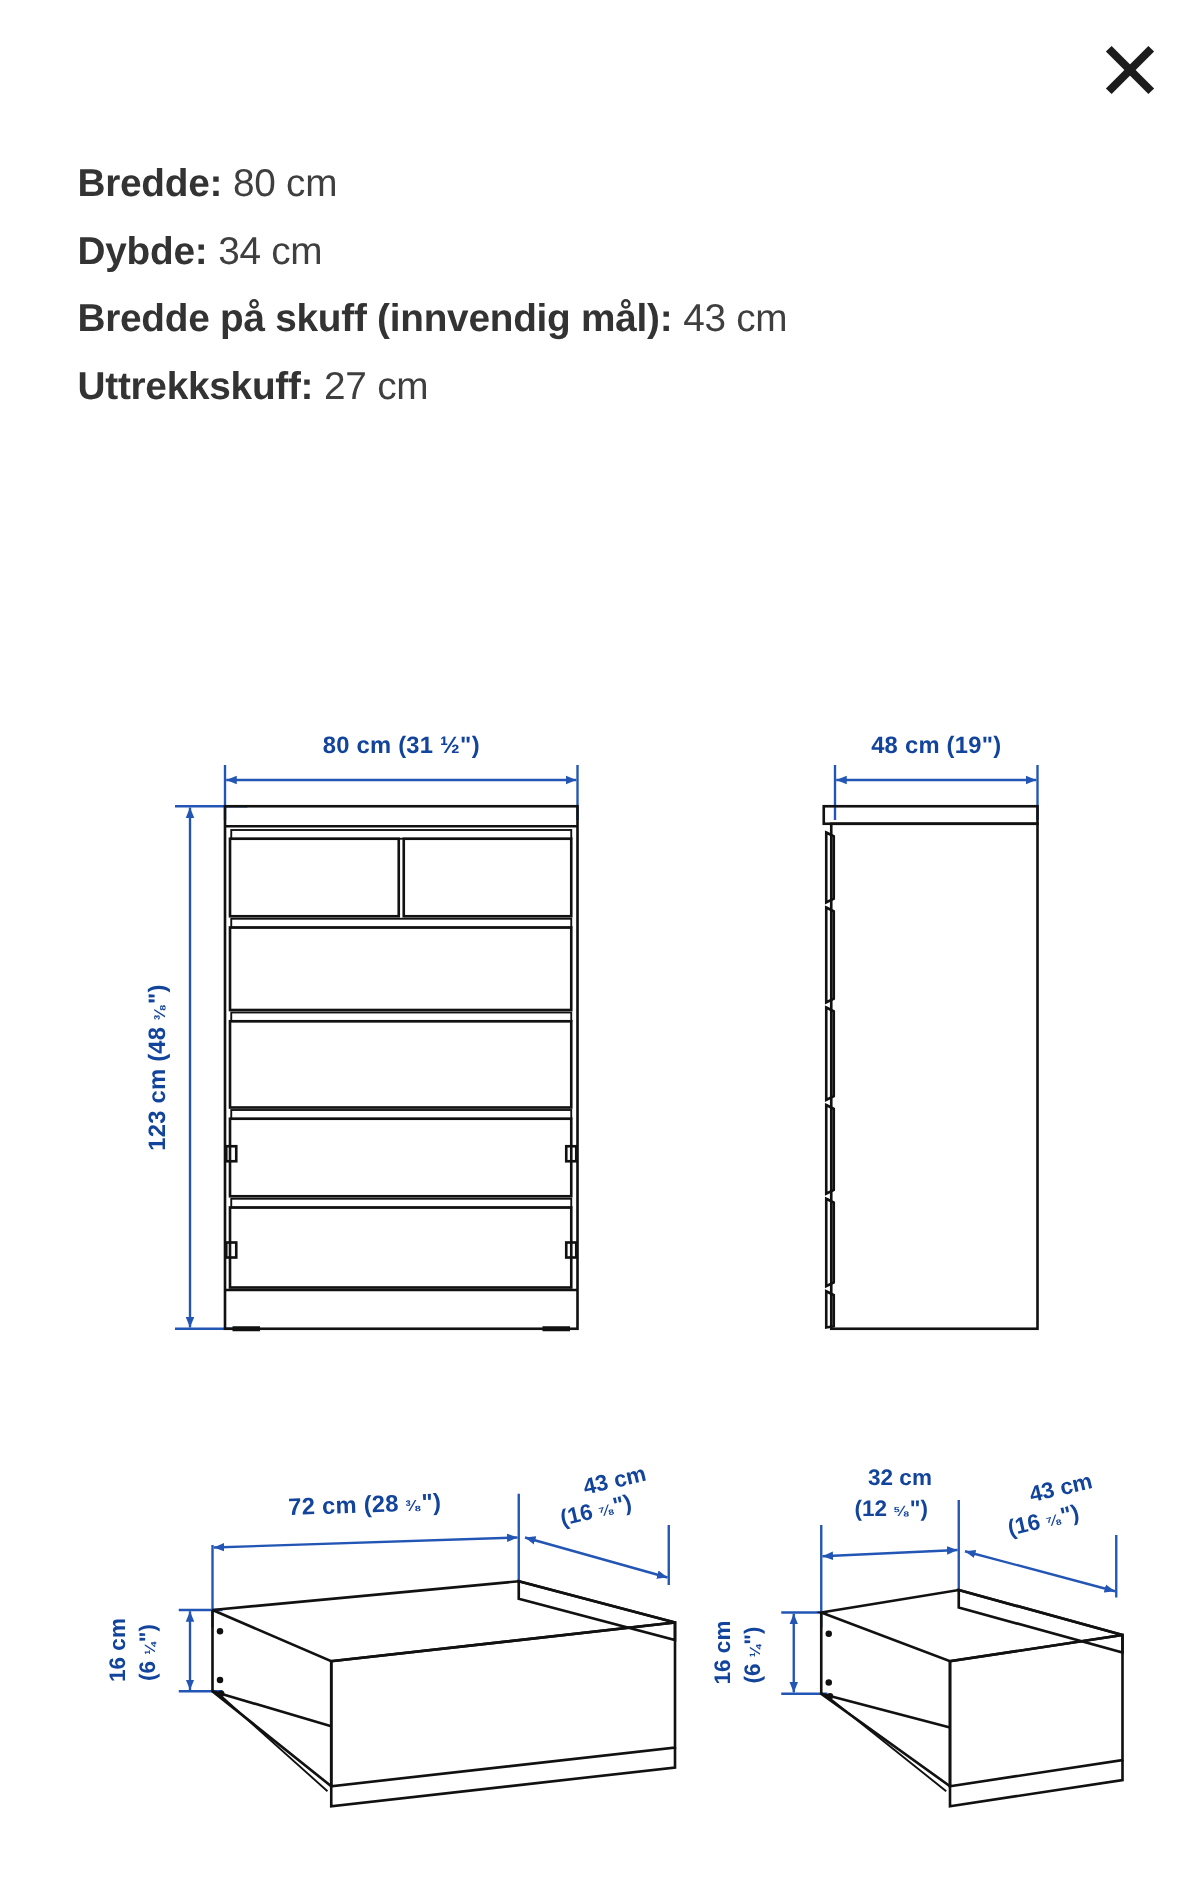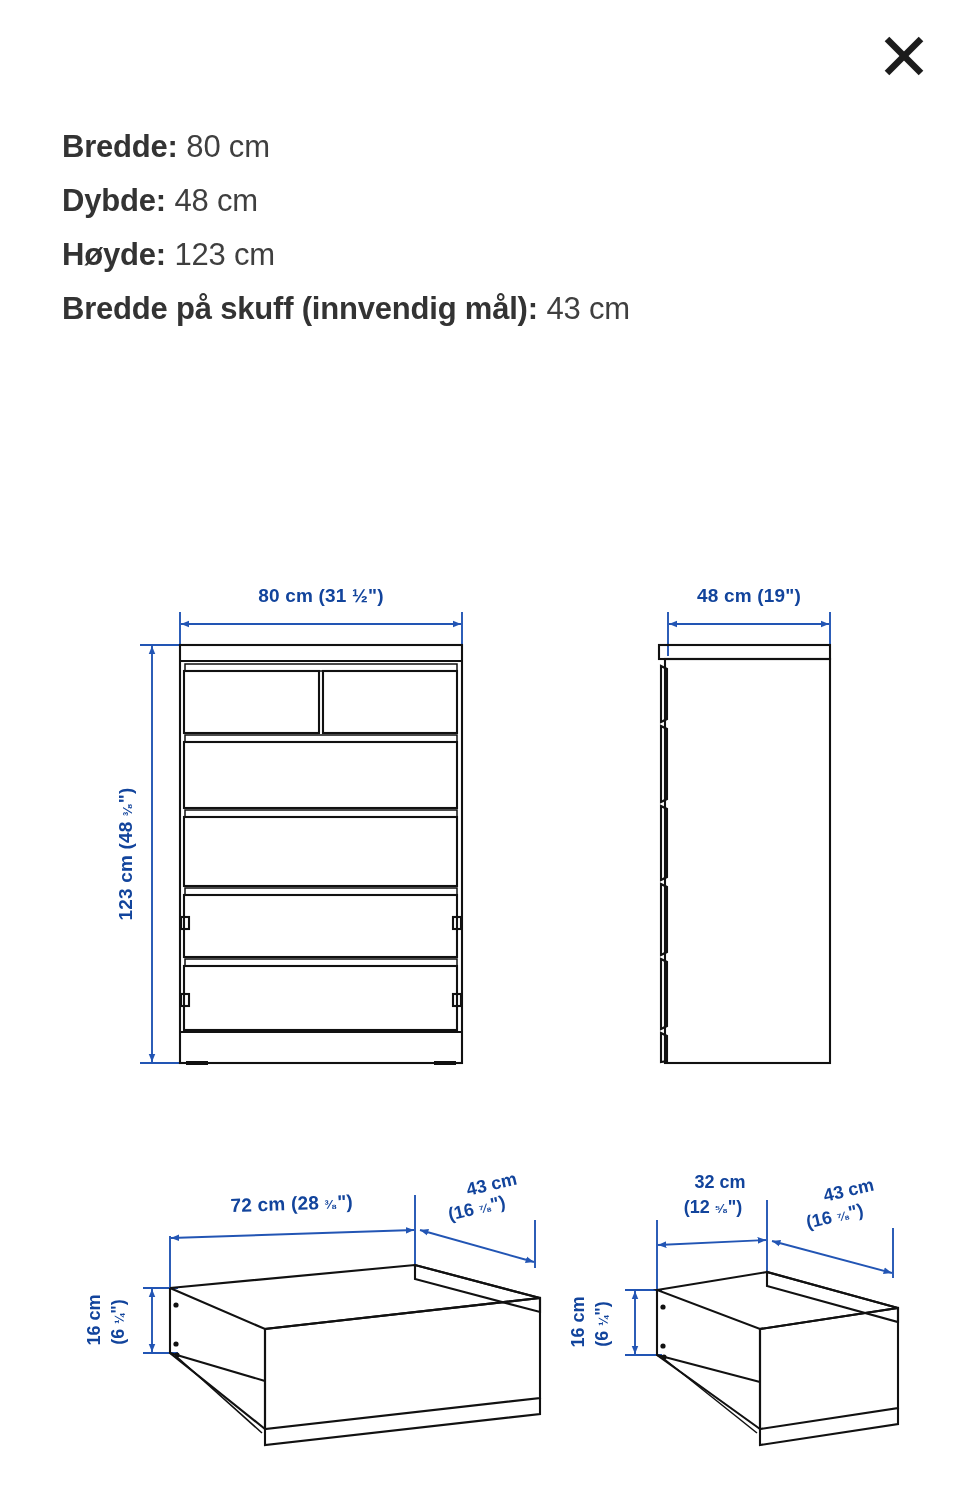--- a/index.html
+++ b/index.html
@@ -92,29 +92,29 @@
     </span>
   </button>
 
   <div id="spec-list">
     <div class="spec-row">
       <span class="spec-label">Bredde:</span>
       <span class="spec-value">80 cm</span>
     </div>
     <div class="spec-row">
       <span class="spec-label">Dybde:</span>
-      <span class="spec-value">48 cm</span>
-    </div>
-    <div class="spec-row">
-      <span class="spec-label">Høyde:</span>
-      <span class="spec-value">123 cm</span>
+      <span class="spec-value">34 cm</span>
     </div>
     <div class="spec-row">
       <span class="spec-label">Bredde på skuff (innvendig mål):</span>
       <span class="spec-value">43 cm</span>
+    </div>
+    <div class="spec-row">
+      <span class="spec-label">Uttrekkskuff:</span>
+      <span class="spec-value">27 cm</span>
     </div>
   </div>
 
   <div id="drawings">
     <svg width="960" height="930" viewBox="0 0 960 930">
 
       <defs>
         <marker id="ahL" markerWidth="9" markerHeight="8" refX="8.4" refY="4" orient="auto" markerUnits="userSpaceOnUse">
           <path d="M8.4,4 L0,0.6 L0,7.4 Z" class="dimarrow"></path>
         </marker>

